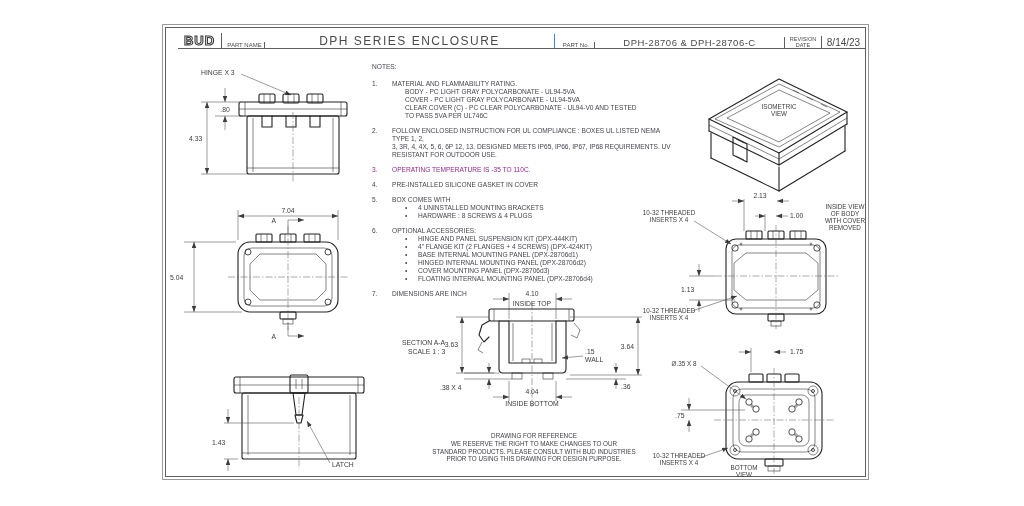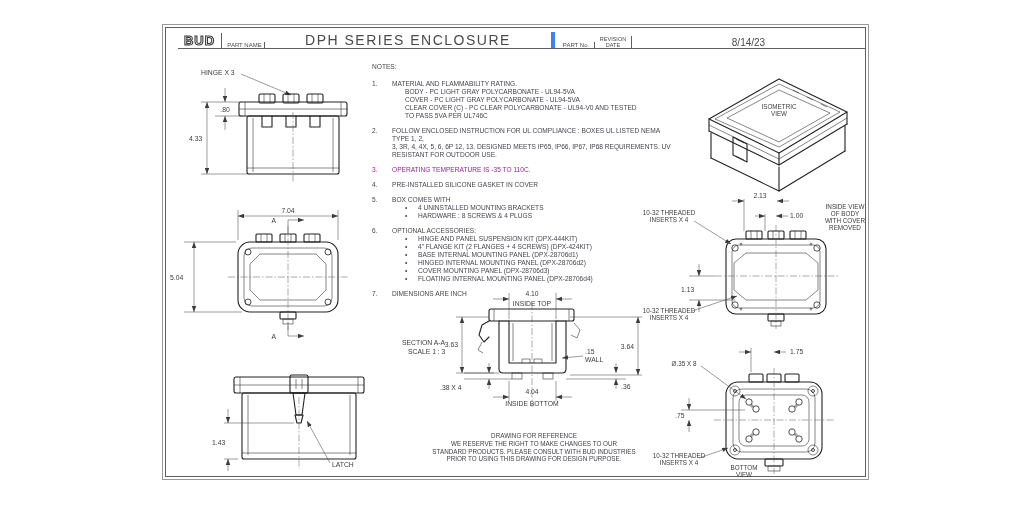--- a/index.html
+++ b/index.html
@@ -7,21 +7,21 @@
   body{font-family:"Liberation Sans",sans-serif;color:#3c3c3c}
   .page{position:relative;width:1024px;height:506px;background:#ffffff;overflow:hidden}
   .sheet{position:absolute;left:162px;top:24px;width:707px;height:456px;border:1px solid #9a9a9a;background:#fff}
   .sheet-inner{position:absolute;inset:2px;border:1px solid #5f5f5f}
   
   .tb{position:absolute;left:12px;top:0;right:0;height:21px;border-bottom:1px solid #5f5f5f;display:flex;align-items:flex-end;font-size:6px;color:#4a4a4a}
   .tb .cell{display:flex;align-items:center;justify-content:center;text-align:center}
   .c-logo{width:44px;border-right:1px solid #5f5f5f;font-size:13px;font-weight:700;color:#fff;-webkit-text-stroke:1.1px #3a3a3a;letter-spacing:1px}
   .sep{width:3px;border-right:1px solid #5f5f5f}
   .c-pn{width:40px;border-right:1px solid #5f5f5f;line-height:6.5px}
-  .c-title{width:290px;border-right:4px solid #3b82f6;font-size:14px;letter-spacing:1.5px;color:#4a4a4a}
+  .c-title{width:290px;border-right:1px solid #3b82f6;font-size:12px;letter-spacing:1.5px;color:#4a4a4a}
   .c-nol{width:37px;border-right:1px solid #5f5f5f;line-height:6.5px}
   .c-no{width:190px;border-right:1px solid #5f5f5f;font-size:9.5px;letter-spacing:.5px;color:#4a4a4a}
   .c-rev{width:37px;border-right:1px solid #5f5f5f;font-size:5.5px;line-height:6px}
   .c-date{flex:1;font-size:10px}
   
   .notes{position:absolute;left:206px;top:35px;width:302px;font-size:6.6px;line-height:8px;color:#45454d}
   .nh{margin-bottom:9px}
   .note{display:flex;margin-bottom:7px}
   .nn{width:20px;flex:none}
   .nb{flex:1}
@@ -58,20 +58,21 @@
   <div class="sheet">
     <div class="sheet-inner">
 
       <div class="tb">
         <div class="cell c-logo">BUD</div>
         <div class="sep"></div>
         <div class="cell c-pn">PART NAME</div>
         <div class="cell c-title">DPH SERIES ENCLOSURE</div>
         <div class="sep"></div>
         <div class="cell c-nol">PART No.</div>
+        <div class="cell c-no">DPH-28706 &amp; DPH-28706-C</div>
         <div class="cell c-rev">REVISION DATE</div>
         <div class="cell c-date">8/14/23</div>
       </div>
 
       <div class="notes">
         <div class="nh">NOTES:</div>
         <div class="note">
           <span class="nn">1.</span>
           <div class="nb">
             <div>MATERIAL AND FLAMMABILITY RATING.</div>

